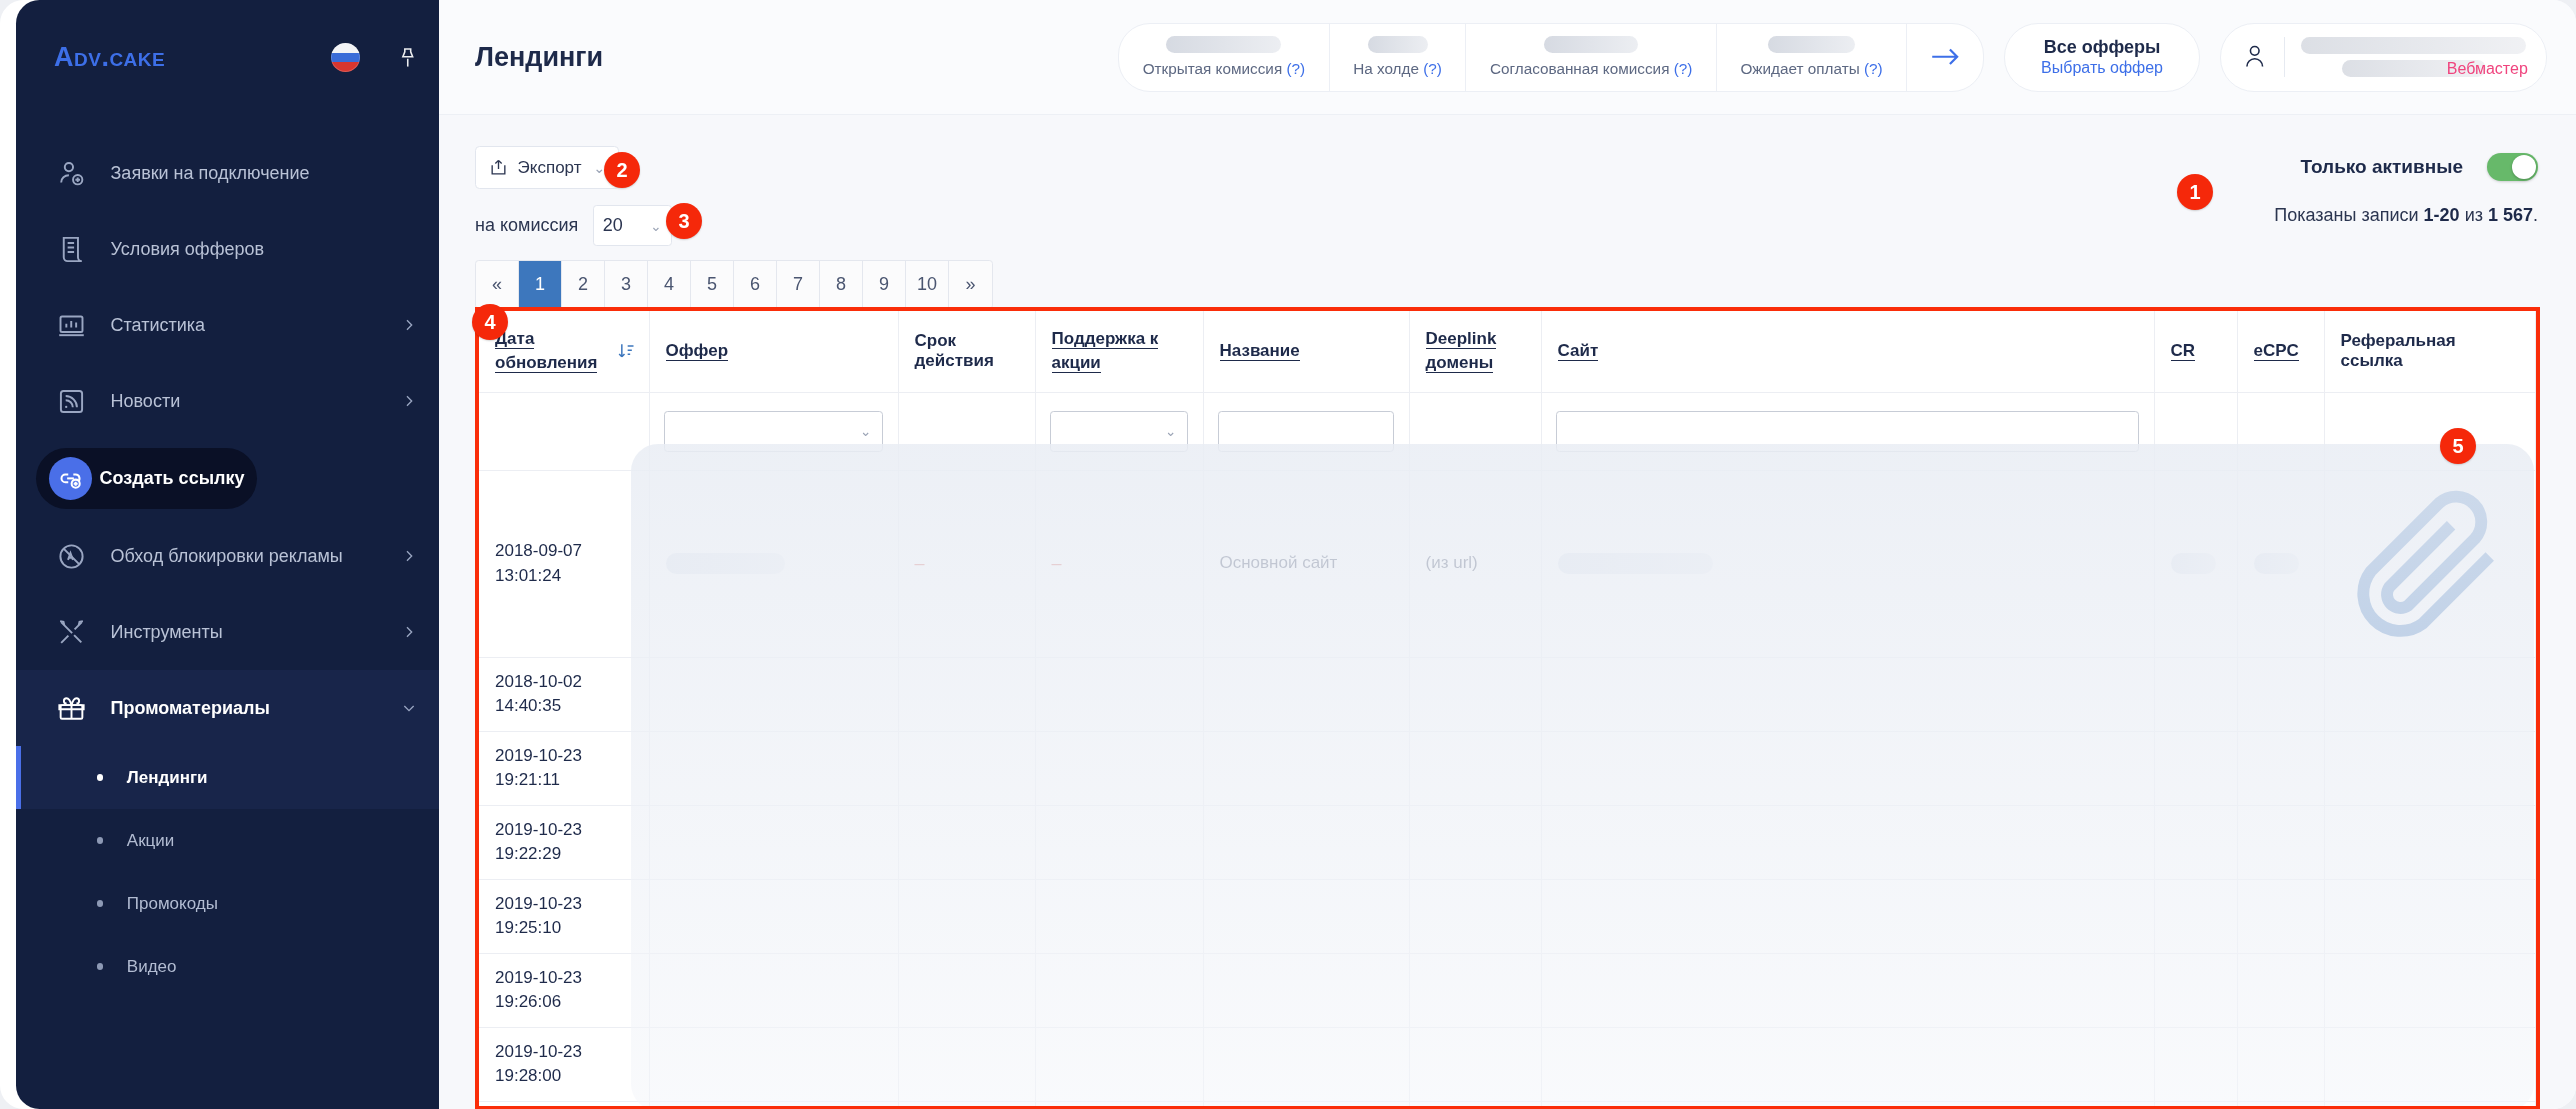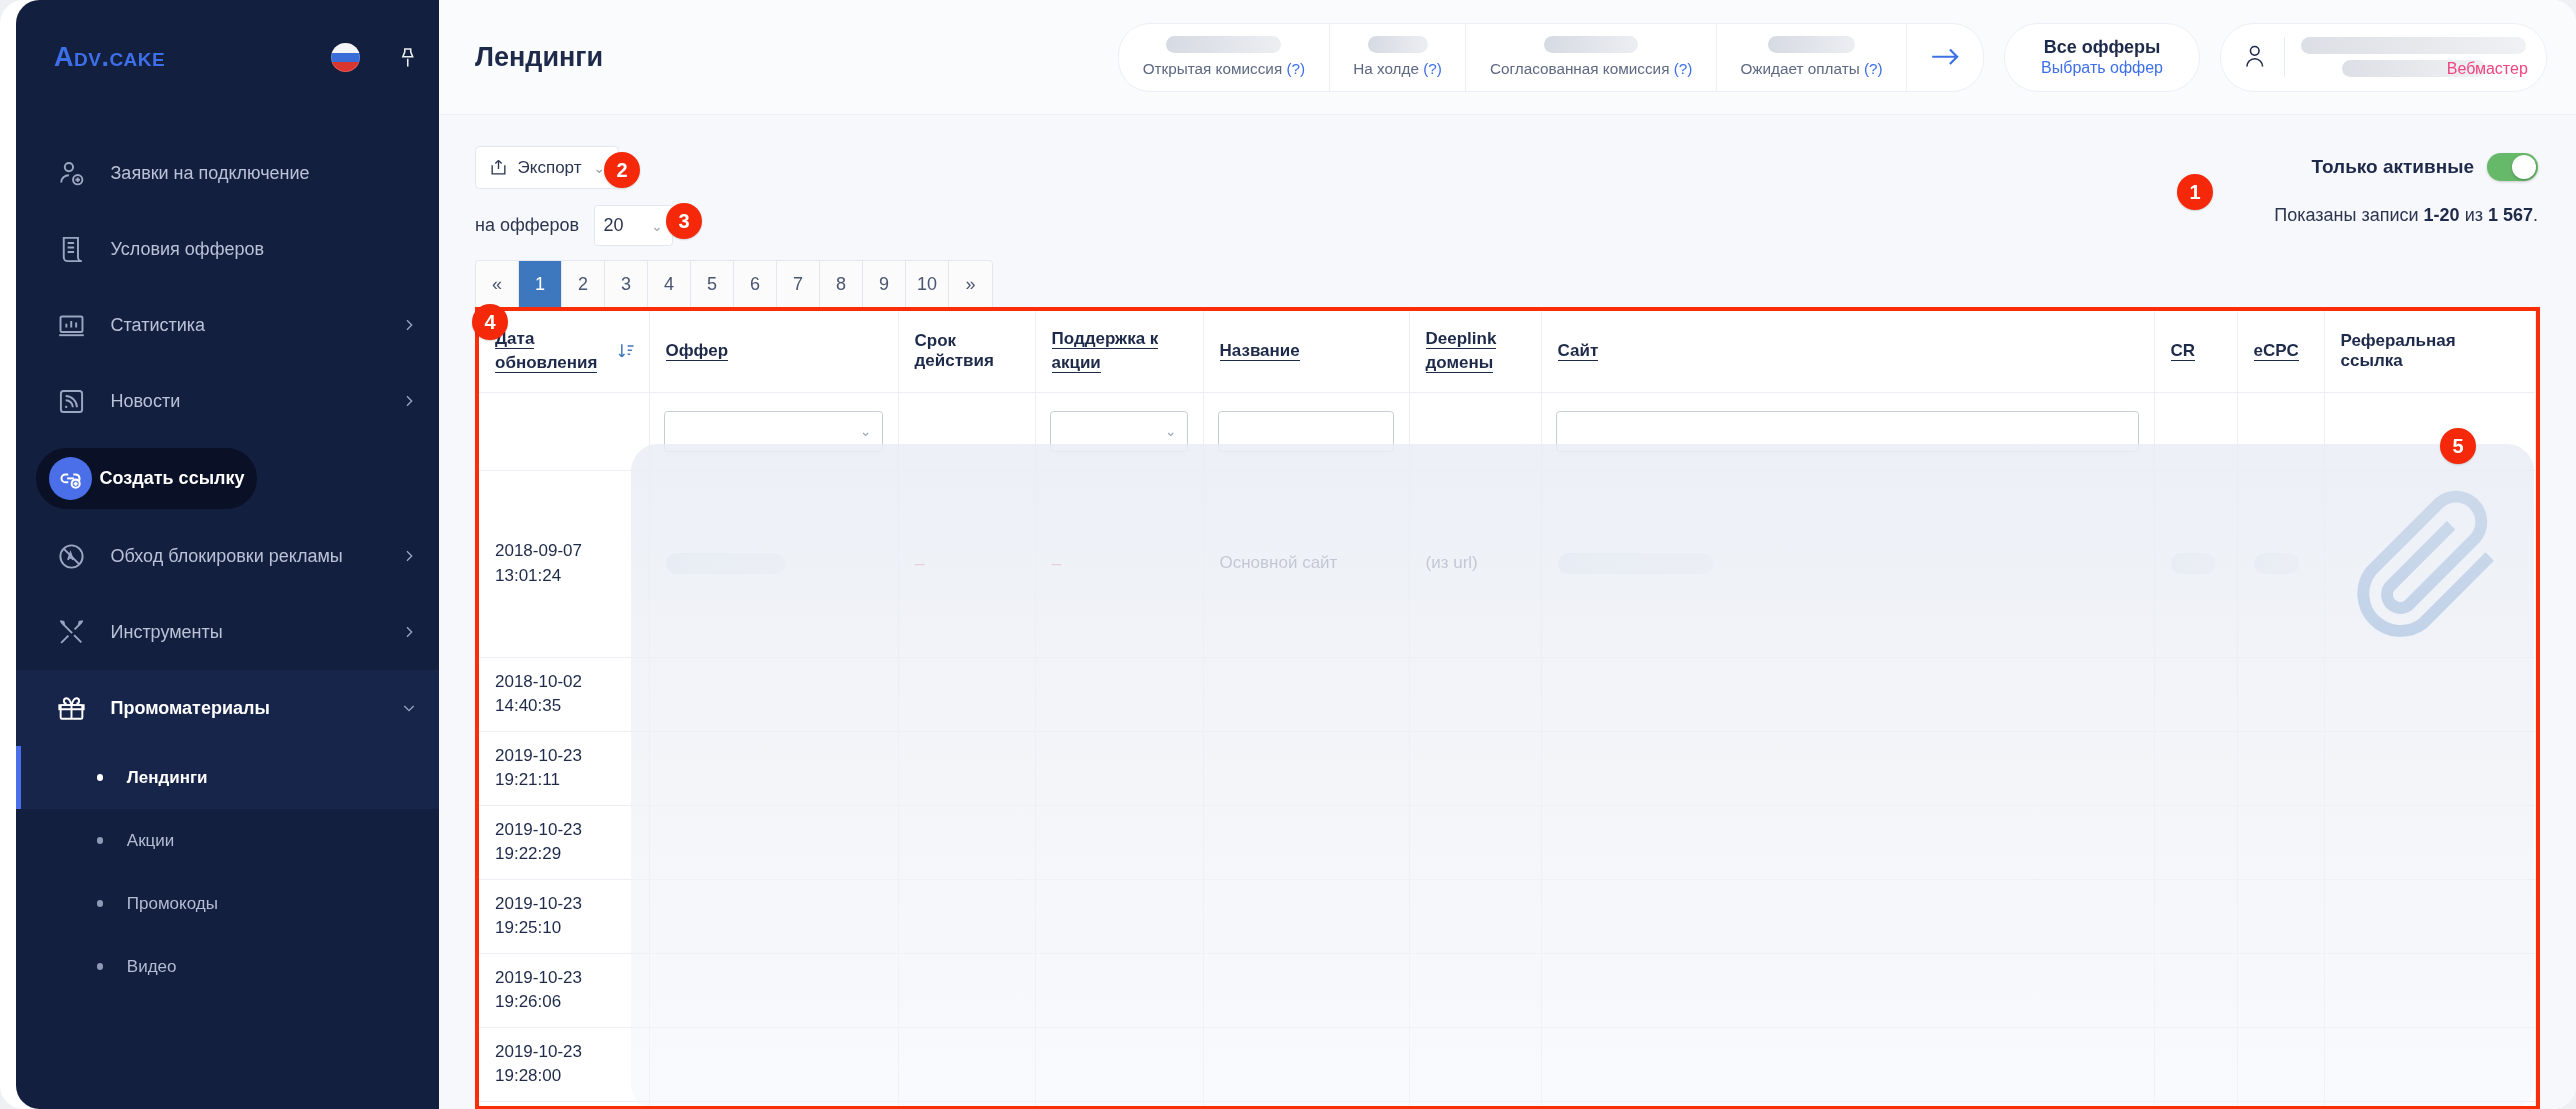--- a/index.html
+++ b/index.html
@@ -214,21 +214,21 @@
     border-right: 0.9px solid #e4e7ee; padding: 0 7.2px;
   }
   .pg:last-child { border-right: none; }
   .pg.active { background: #3d77bd; color: #ffffff; font-weight: 400; }
 
   .toolbar-right {
     position: absolute; right: 38px; top: 38px;
     text-align: right;
   }
   .active-toggle-row {
-    display: flex; align-items: center; justify-content: flex-end; gap: 13px;
+    display: flex; align-items: center; justify-content: flex-end; gap: 24px;
   }
   .active-toggle-row .at-label { font-size: 19px; font-weight: 700; color: #1e2a4a; }
   .switch {
     width: 51px; height: 28px; border-radius: 14.4px; background: #67b96a;
     position: relative; box-shadow: 0 0.9px 2.7px rgba(0,0,0,.18);
   }
   .switch .knob {
     position: absolute; right: 1.8px; top: 1.8px;
     width: 24px; height: 24px; border-radius: 50%; background: #fff;
     box-shadow: 0 0.9px 2.7px rgba(0,0,0,.25);
@@ -522,21 +522,21 @@
           <svg viewBox="0 0 24 24" fill="none" stroke="currentColor" stroke-width="1.7">
             <path d="M4 9v11h16V9"></path>
               <path d="M12 14V3M12 3l-4 4M12 3l4 4"></path>
           </svg>
         </span>
         <span>Экспорт</span>
         <span class="caret">⌄</span>
       </div>
 
       <div class="perpage-row">
-        <span class="pp-label">на офферов</span>
+        <span class="pp-label">на комиссия</span>
         <div class="perpage-select">
           <span>20</span>
           <span class="caret">⌄</span>
         </div>
       </div>
 
       <div class="pager">
         <div class="pg">«</div>
         <div class="pg active">1</div>
         <div class="pg">2</div>

